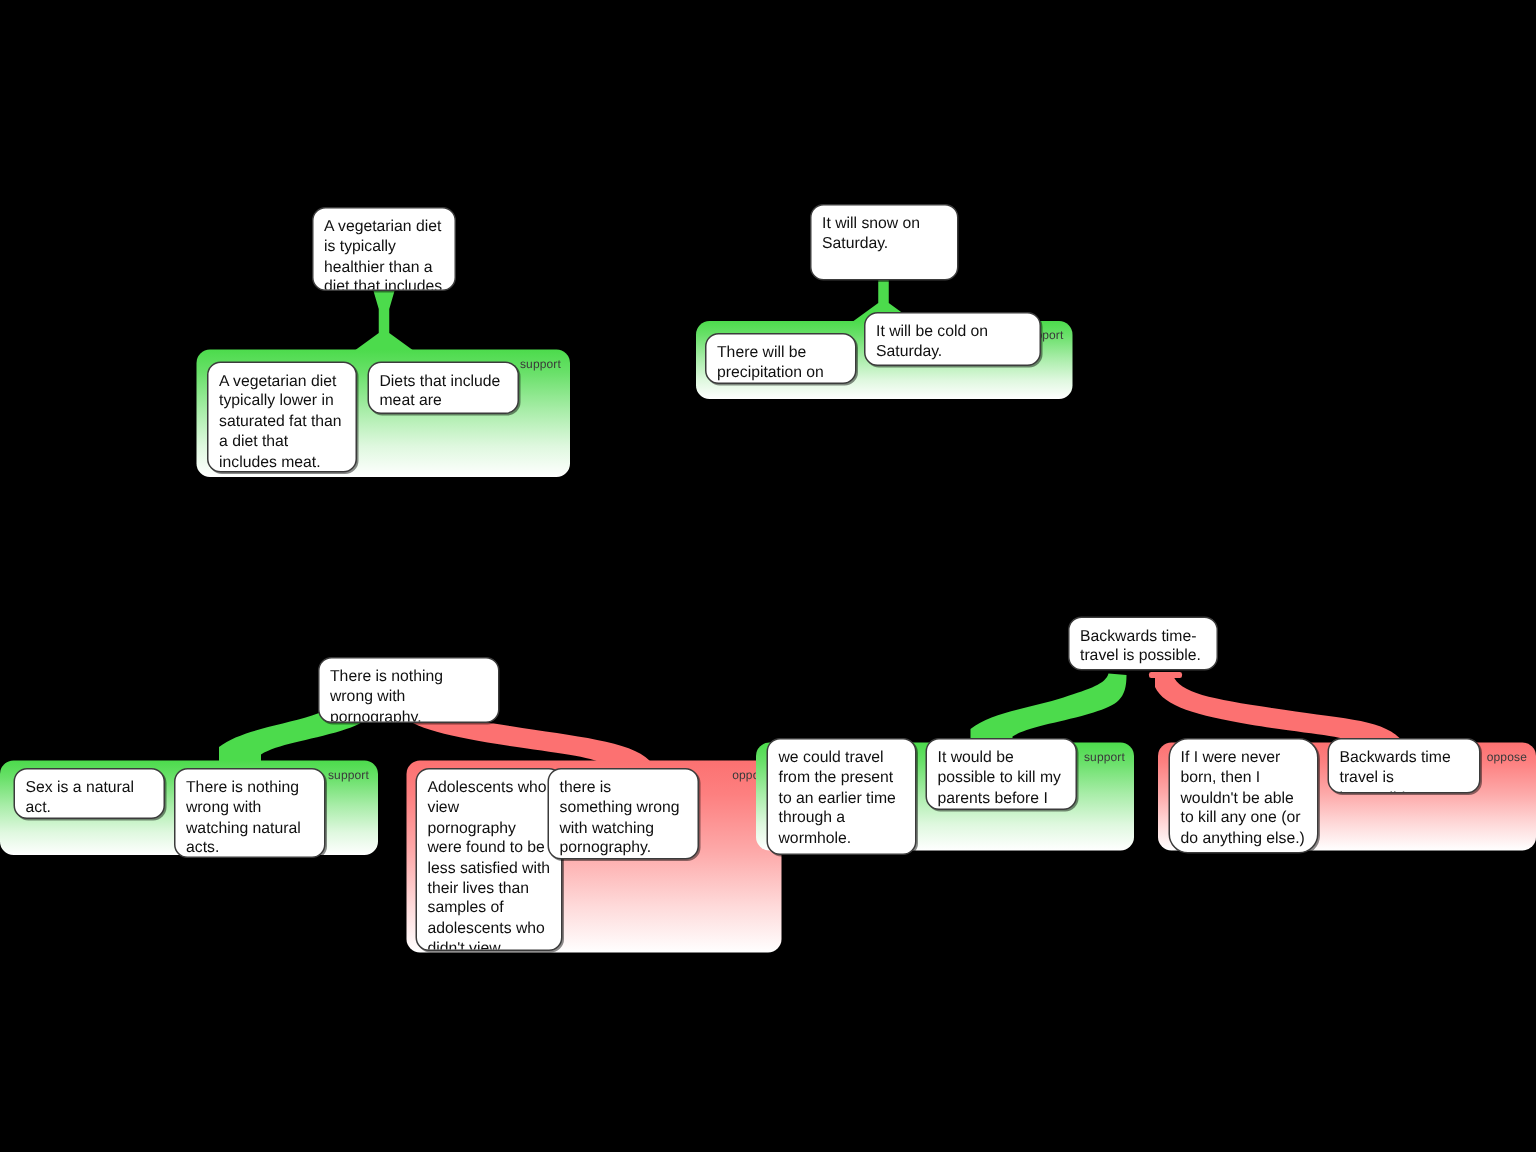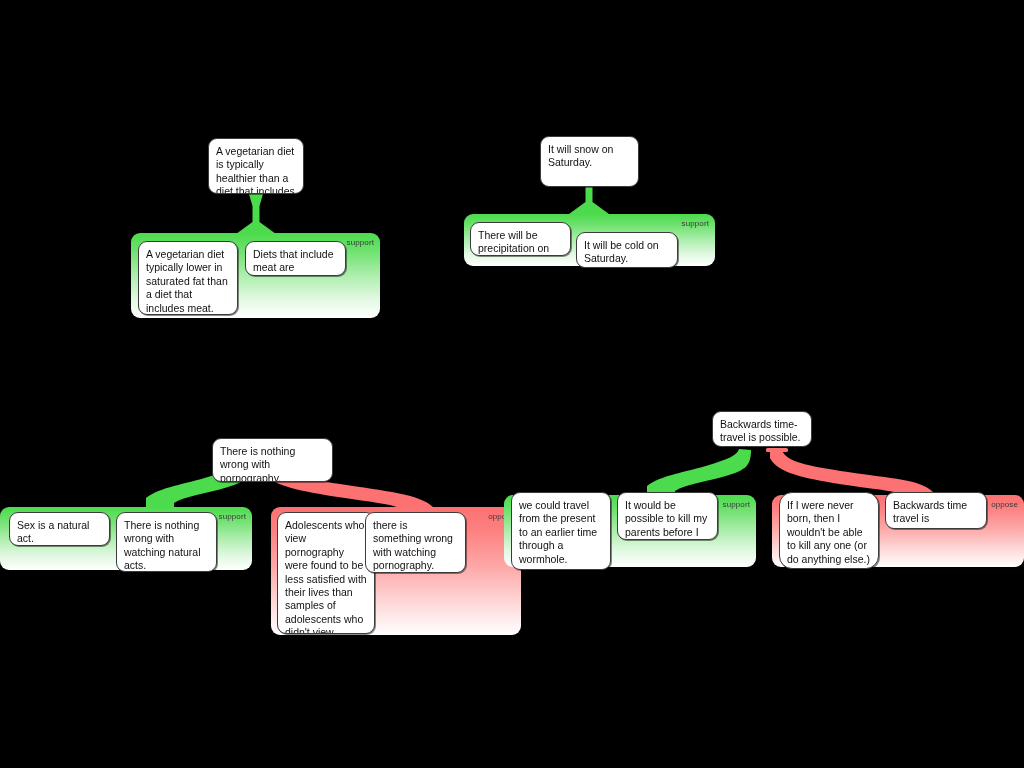--- a/index.html
+++ b/index.html
@@ -108,21 +108,21 @@
   <div class="box" style="left:245px; top:241px; width:101px; height:35px;">Diets that include meat are unhealthy.</div>
 
   <div class="group support" style="left:464px; top:214px; width:251px; height:52px;">
     <span class="group-label">support</span>
   </div>
 
   <div class="box root" style="left:540px; top:136px; width:99px; height:51px;">It will snow on Saturday.</div>
 
   <div class="box" style="left:470px; top:222px; width:101px; height:34px;">There will be precipitation on Saturday.</div>
 
-  <div class="box" style="left:576px; top:232px; width:102px; height:36px;">It will be cold on Saturday.</div>
+  <div class="box" style="left:576px; top:208px; width:118px; height:36px;">It will be cold on Saturday.</div>
 
   <div class="group support" style="left:0px; top:507px; width:252px; height:63px;">
     <span class="group-label">support</span>
   </div>
 
   <div class="group oppose" style="left:271px; top:507px; width:250px; height:128px;">
     <span class="group-label">oppose</span>
   </div>
 
   <div class="box root" style="left:212px; top:418px; width:121px; height:44px;margin-top:20px;">There is nothing wrong with pornography.</div>

